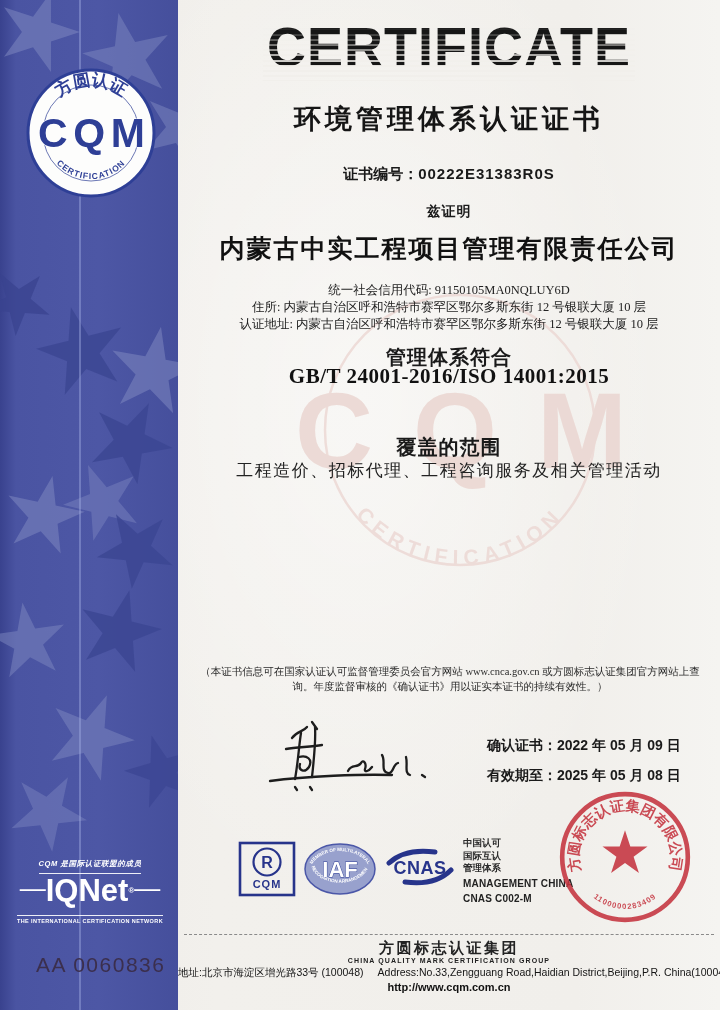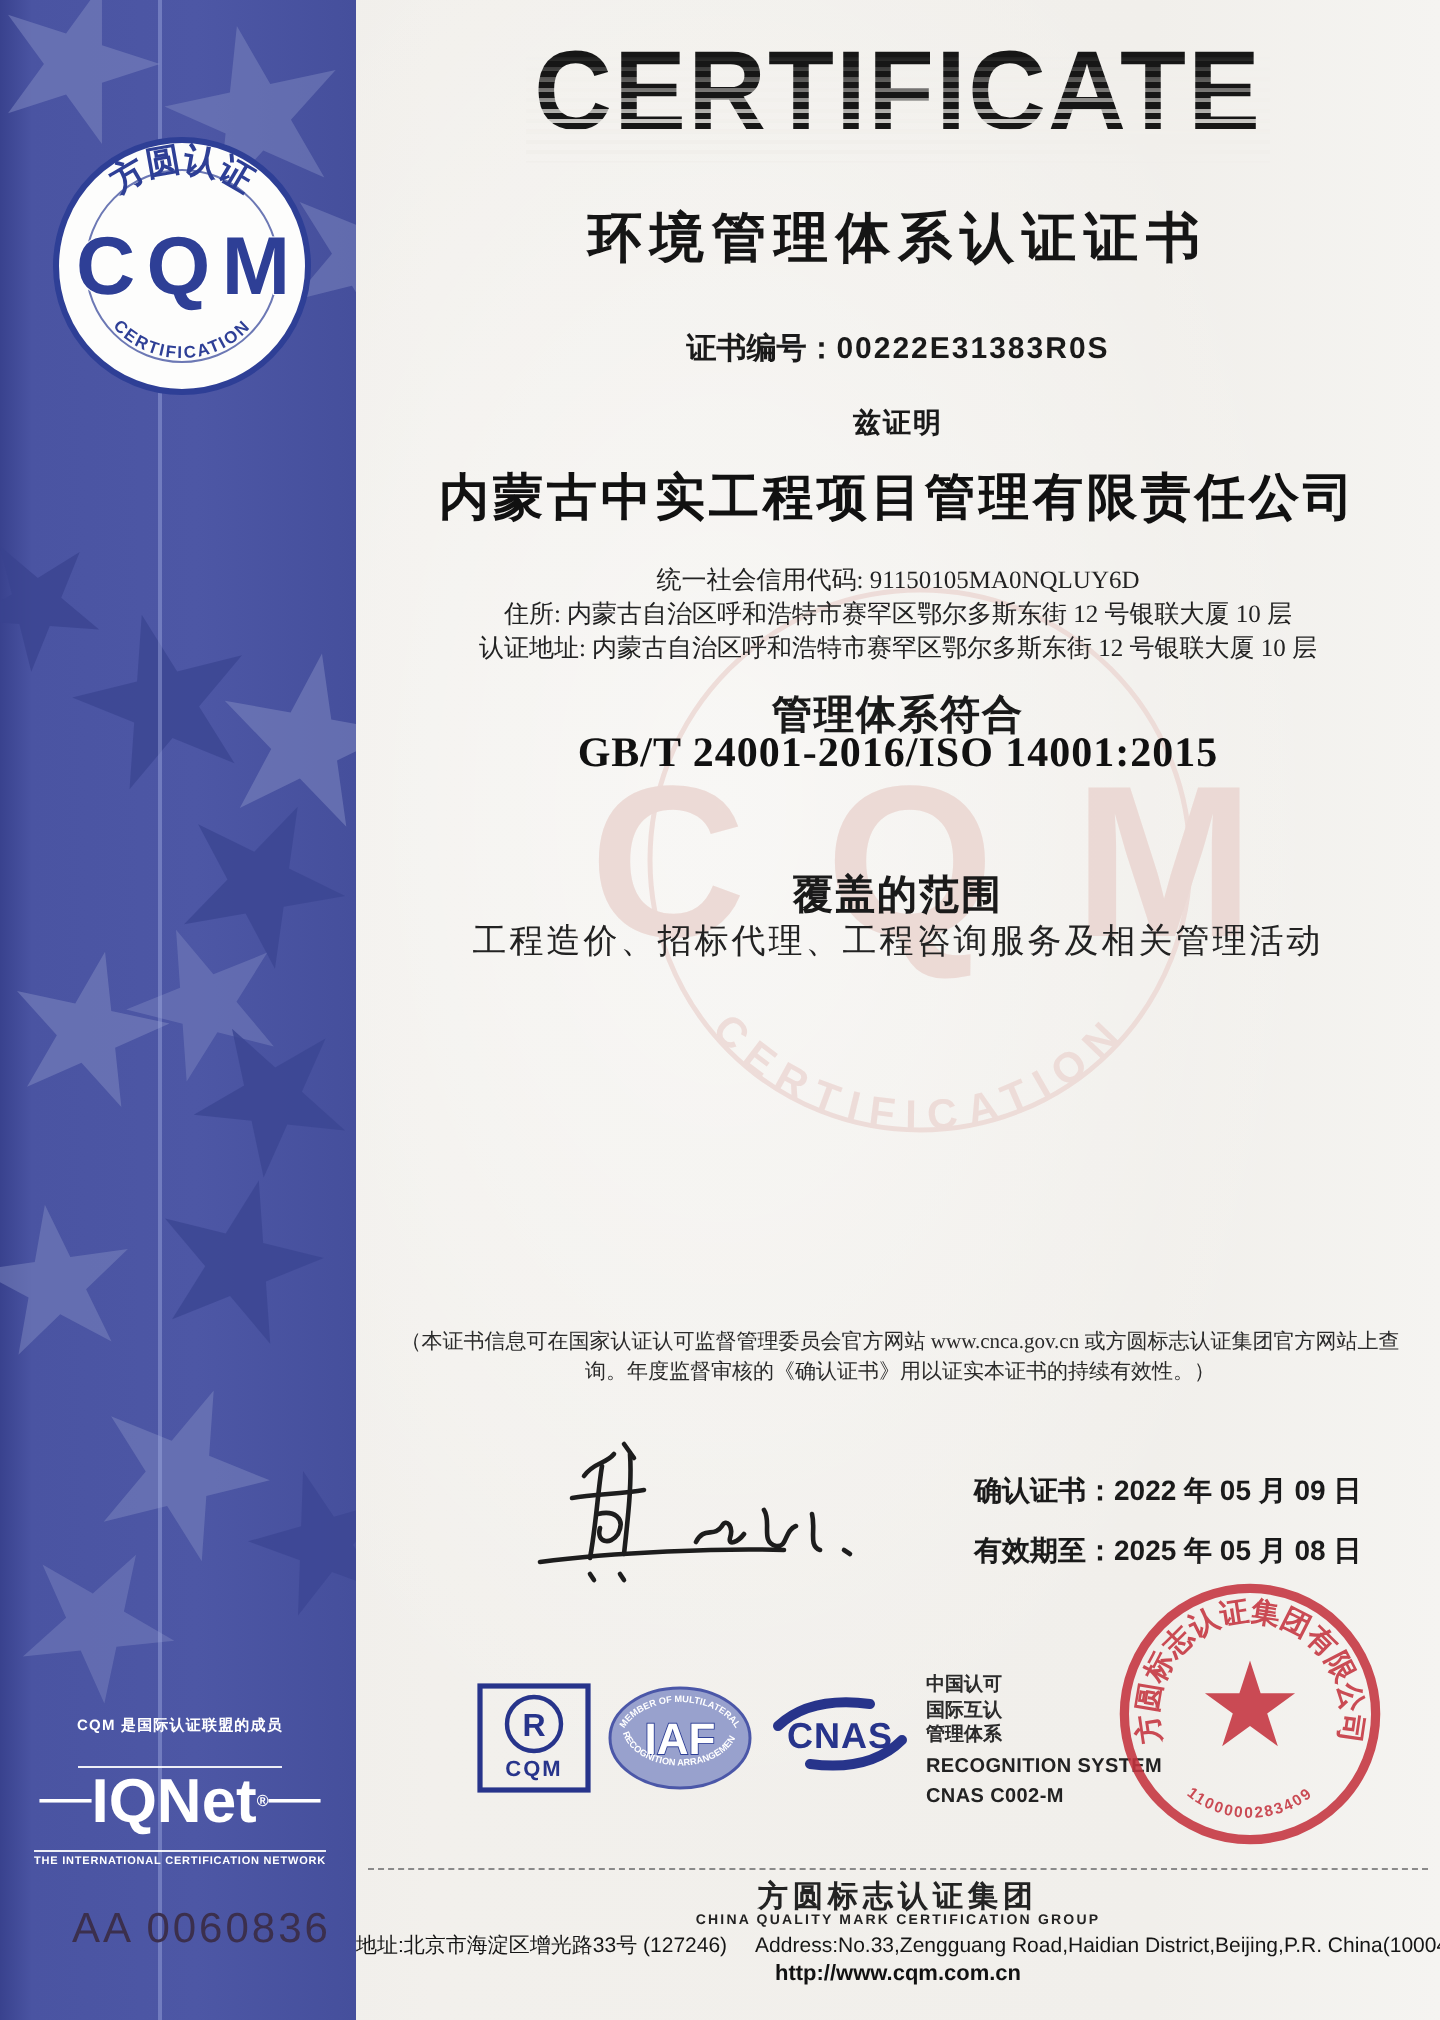--- a/index.html
+++ b/index.html
@@ -15,22 +15,22 @@
   .abs{position:absolute;}
   .ctr{left:178px;right:0;text-align:center;}
 
   
   .band{left:0;top:0;width:178px;height:1010px;
     background:linear-gradient(90deg,#39428e 0%,#4a54a2 9%,#4d57a5 55%,#454f9c 100%);}
   .band svg.stars{position:absolute;left:0;top:0;}
   .crease{position:absolute;left:79px;top:0;width:2px;height:1010px;background:rgba(160,170,225,0.45);}
   .cqm-logo{position:absolute;left:24px;top:66px;}
   .iqnet{position:absolute;left:16px;top:852px;width:148px;text-align:center;color:#fff;}
-  .iqnet .member{font-size:7.5px;font-weight:700;letter-spacing:.6px;padding-bottom:15px;
-    border-bottom:1px solid rgba(255,255,255,.9);display:inline-block;white-space:nowrap;}
+  .iqnet .member{font-size:7.5px;font-weight:700;letter-spacing:.6px;padding-bottom:4px;
+    border-bottom:1px solid rgba(255,255,255,.9);display:inline-block;white-space:nowrap;font-style:italic;}
   .iqnet .nameline{font-size:31px;font-weight:800;line-height:34px;letter-spacing:0;white-space:nowrap;}
   .iqnet .dash{font-weight:400;position:relative;top:-4px;font-size:26px;}
   .iqnet .reg{font-size:8px;vertical-align:top;}
   .iqnet .tagline{font-size:5.5px;font-weight:700;letter-spacing:.4px;padding-top:2px;
     border-top:1px solid rgba(255,255,255,.9);display:inline-block;white-space:nowrap;}
   .serial{position:absolute;left:36px;top:953px;font-size:21px;letter-spacing:1.5px;
     color:#3b2f4d;font-weight:400;}
 
   
   .title-en-wrap{top:16px;height:62px;}
@@ -210,21 +210,21 @@
   <svg class="mark" style="left:385px;top:847px;" width="70" height="40" viewBox="0 0 70 40">
     <path d="M4,16 Q20,1 50,5" fill="none" stroke="#27348b" stroke-width="5" stroke-linecap="round"></path>
     <path d="M66,23 Q50,39 20,35" fill="none" stroke="#27348b" stroke-width="5" stroke-linecap="round"></path>
     <text x="35" y="27" text-anchor="middle" font-size="18" font-weight="900" fill="#27348b" letter-spacing="0.5">CNAS</text>
   </svg>
 
   <div class="abs accr">
     <div>中国认可</div>
     <div>国际互认</div>
     <div>管理体系</div>
-    <div class="en">RECOGNITION SYSTEM</div>
+    <div class="en">MANAGEMENT CHINA</div>
     <div class="en">CNAS C002-M</div>
   </div>
 
   <svg class="abs stamp" width="138" height="138" viewBox="0 0 134 134">
     <g opacity="0.88">
       <circle cx="67" cy="67" r="61" fill="none" stroke="#c5343f" stroke-width="4.5"></circle>
       <use href="#star" transform="translate(67,64) scale(23)" fill="#c5343f"></use>
       <defs>
         <path id="stampTop" d="M 26.2,86 A 45,45 0 1 1 107.8,86"></path>
         <path id="stampBot" d="M 30,100 A 48,48 0 0 0 104,100"></path>
@@ -235,17 +235,17 @@
       <text font-size="7.5" font-weight="700" fill="#c5343f" letter-spacing="1">
         <textPath href="#stampBot" startOffset="50%" text-anchor="middle">1100000283409</textPath>
       </text>
     </g>
   </svg>
 
   <div class="abs foot-line"></div>
   <div class="abs ctr org-zh">方圆标志认证集团</div>
   <div class="abs ctr org-en">CHINA QUALITY MARK CERTIFICATION GROUP</div>
   <div class="abs ctr addr-row">
-    <span>地址:北京市海淀区增光路33号 (127246)</span><span class="gap"></span><span>Address:No.33,Zengguang Road,Haidian District,Beijing,P.R. China(100048)</span>
+    <span>地址:北京市海淀区增光路33号 (100048)</span><span class="gap"></span><span>Address:No.33,Zengguang Road,Haidian District,Beijing,P.R. China(100048)</span>
   </div>
   <div class="abs ctr website">http://www.cqm.com.cn</div>
 
 </div>
 
 </body></html>

